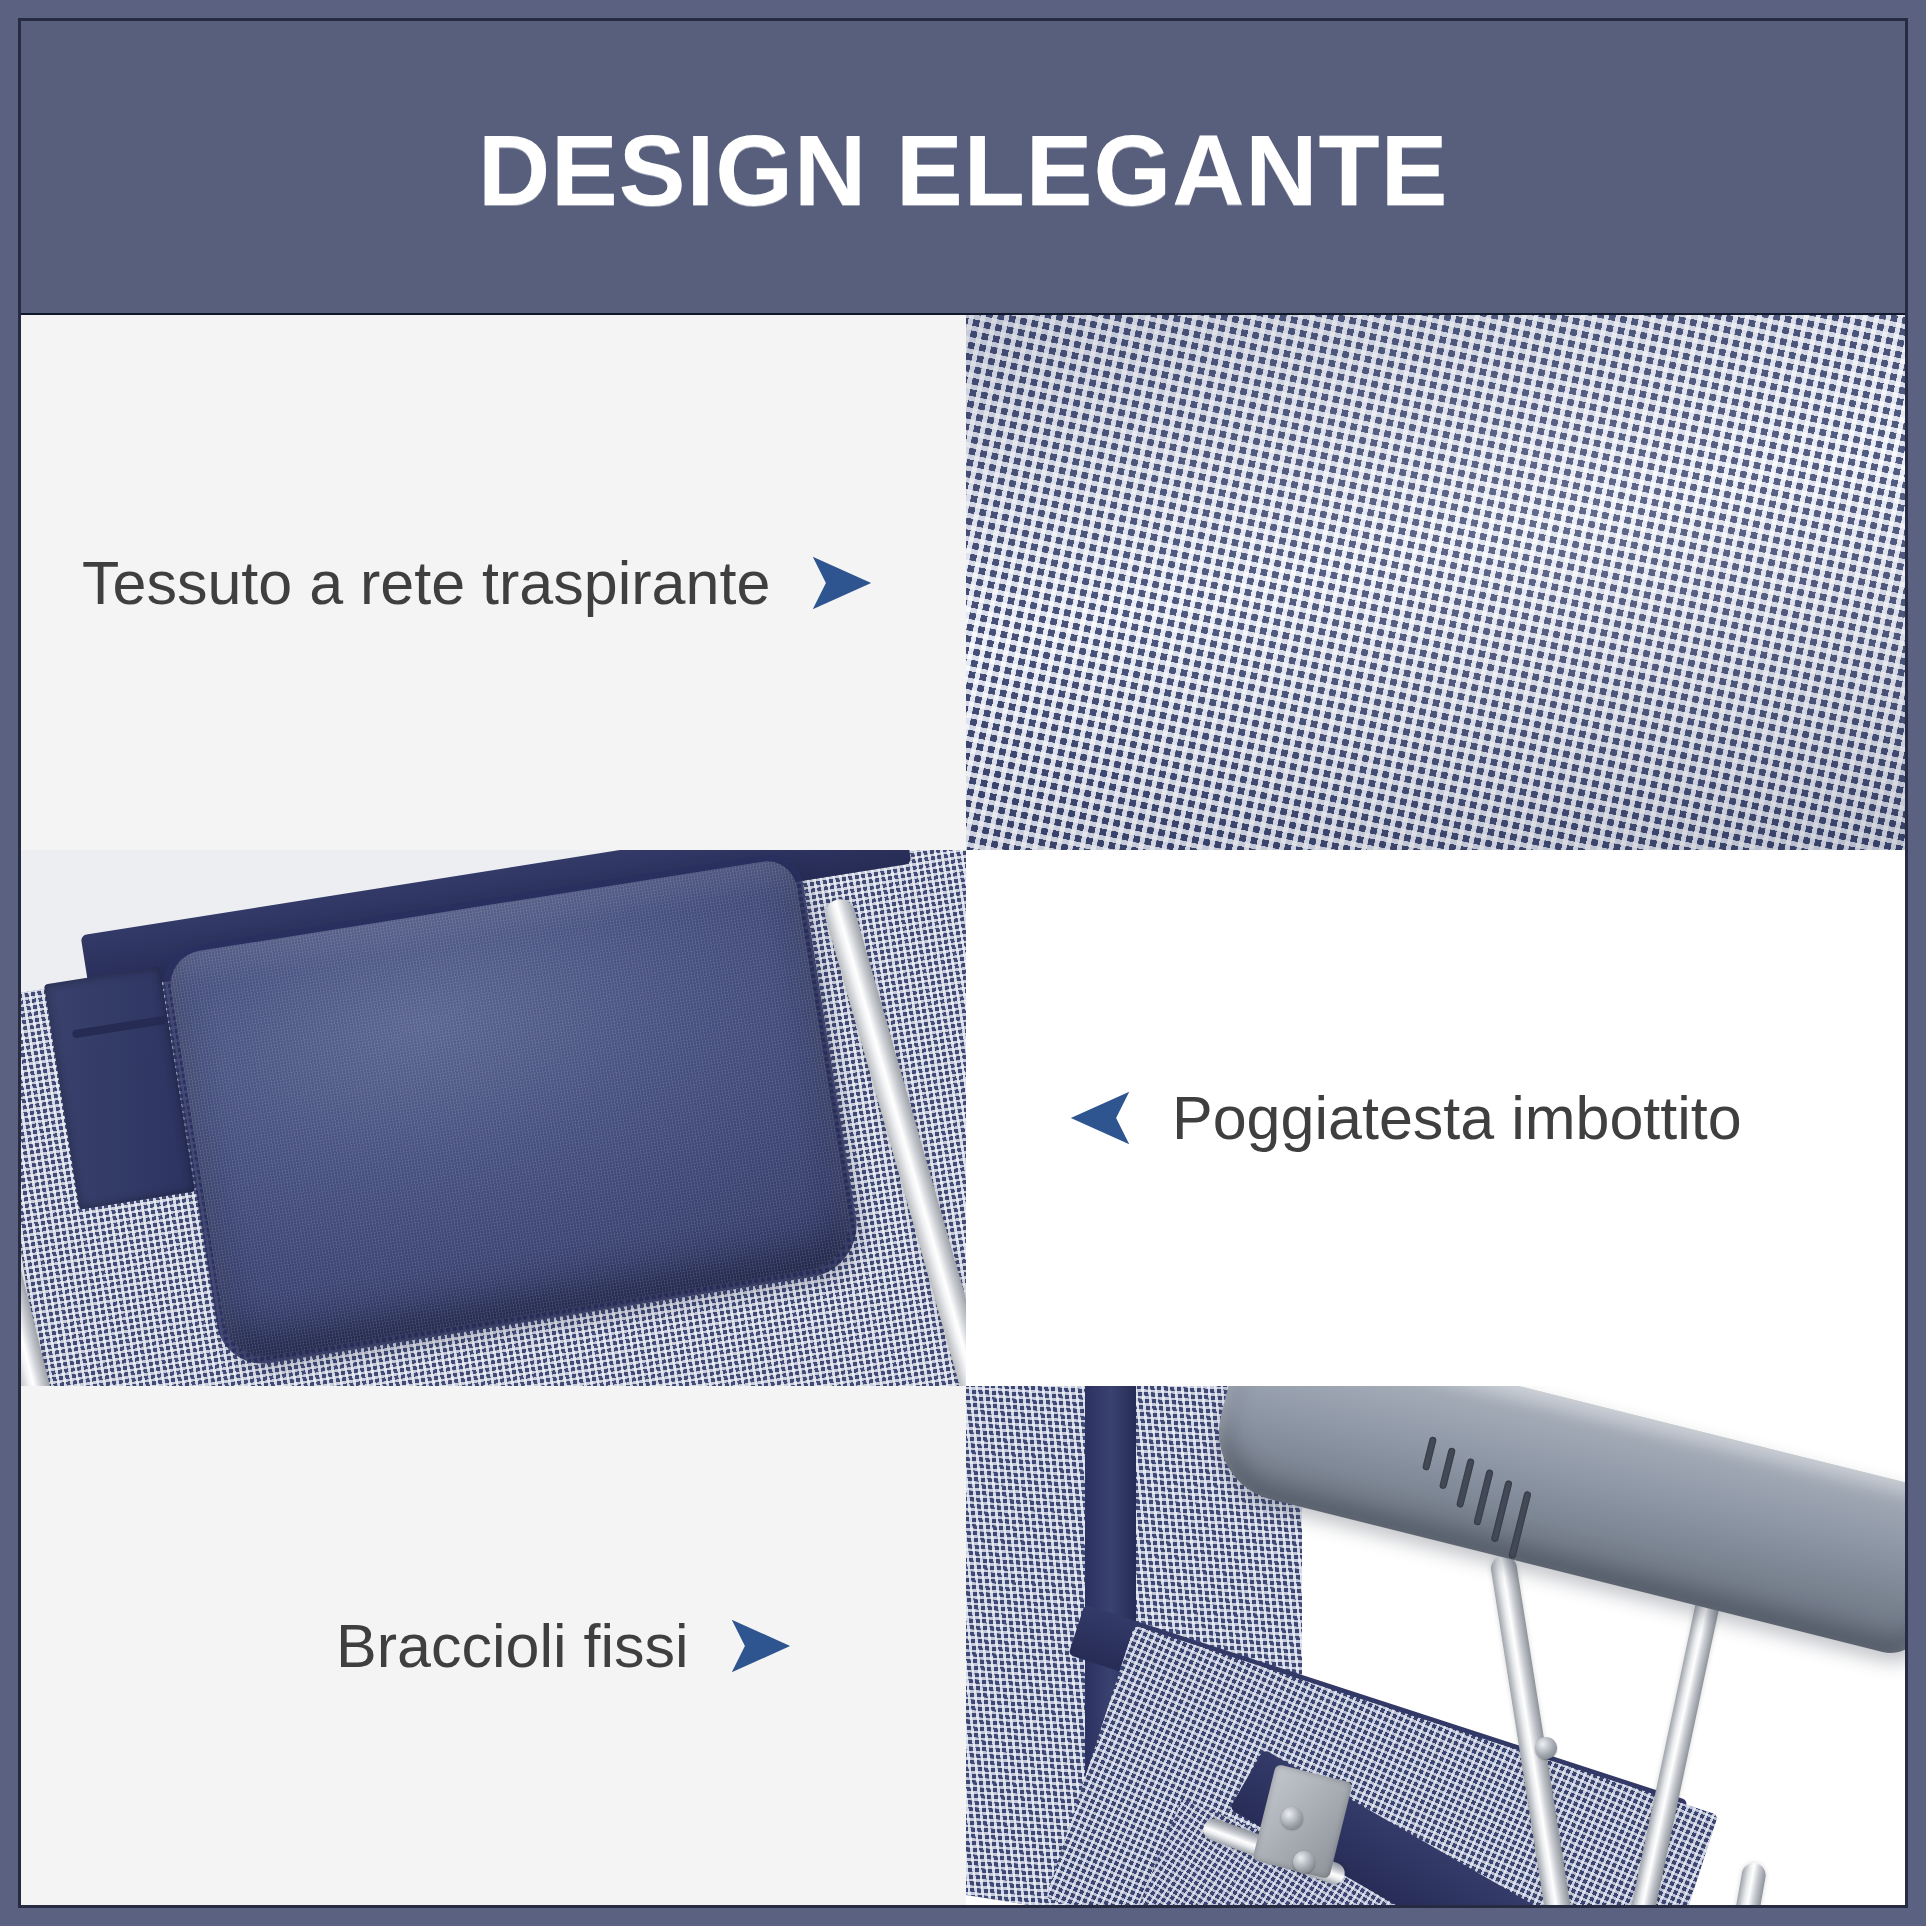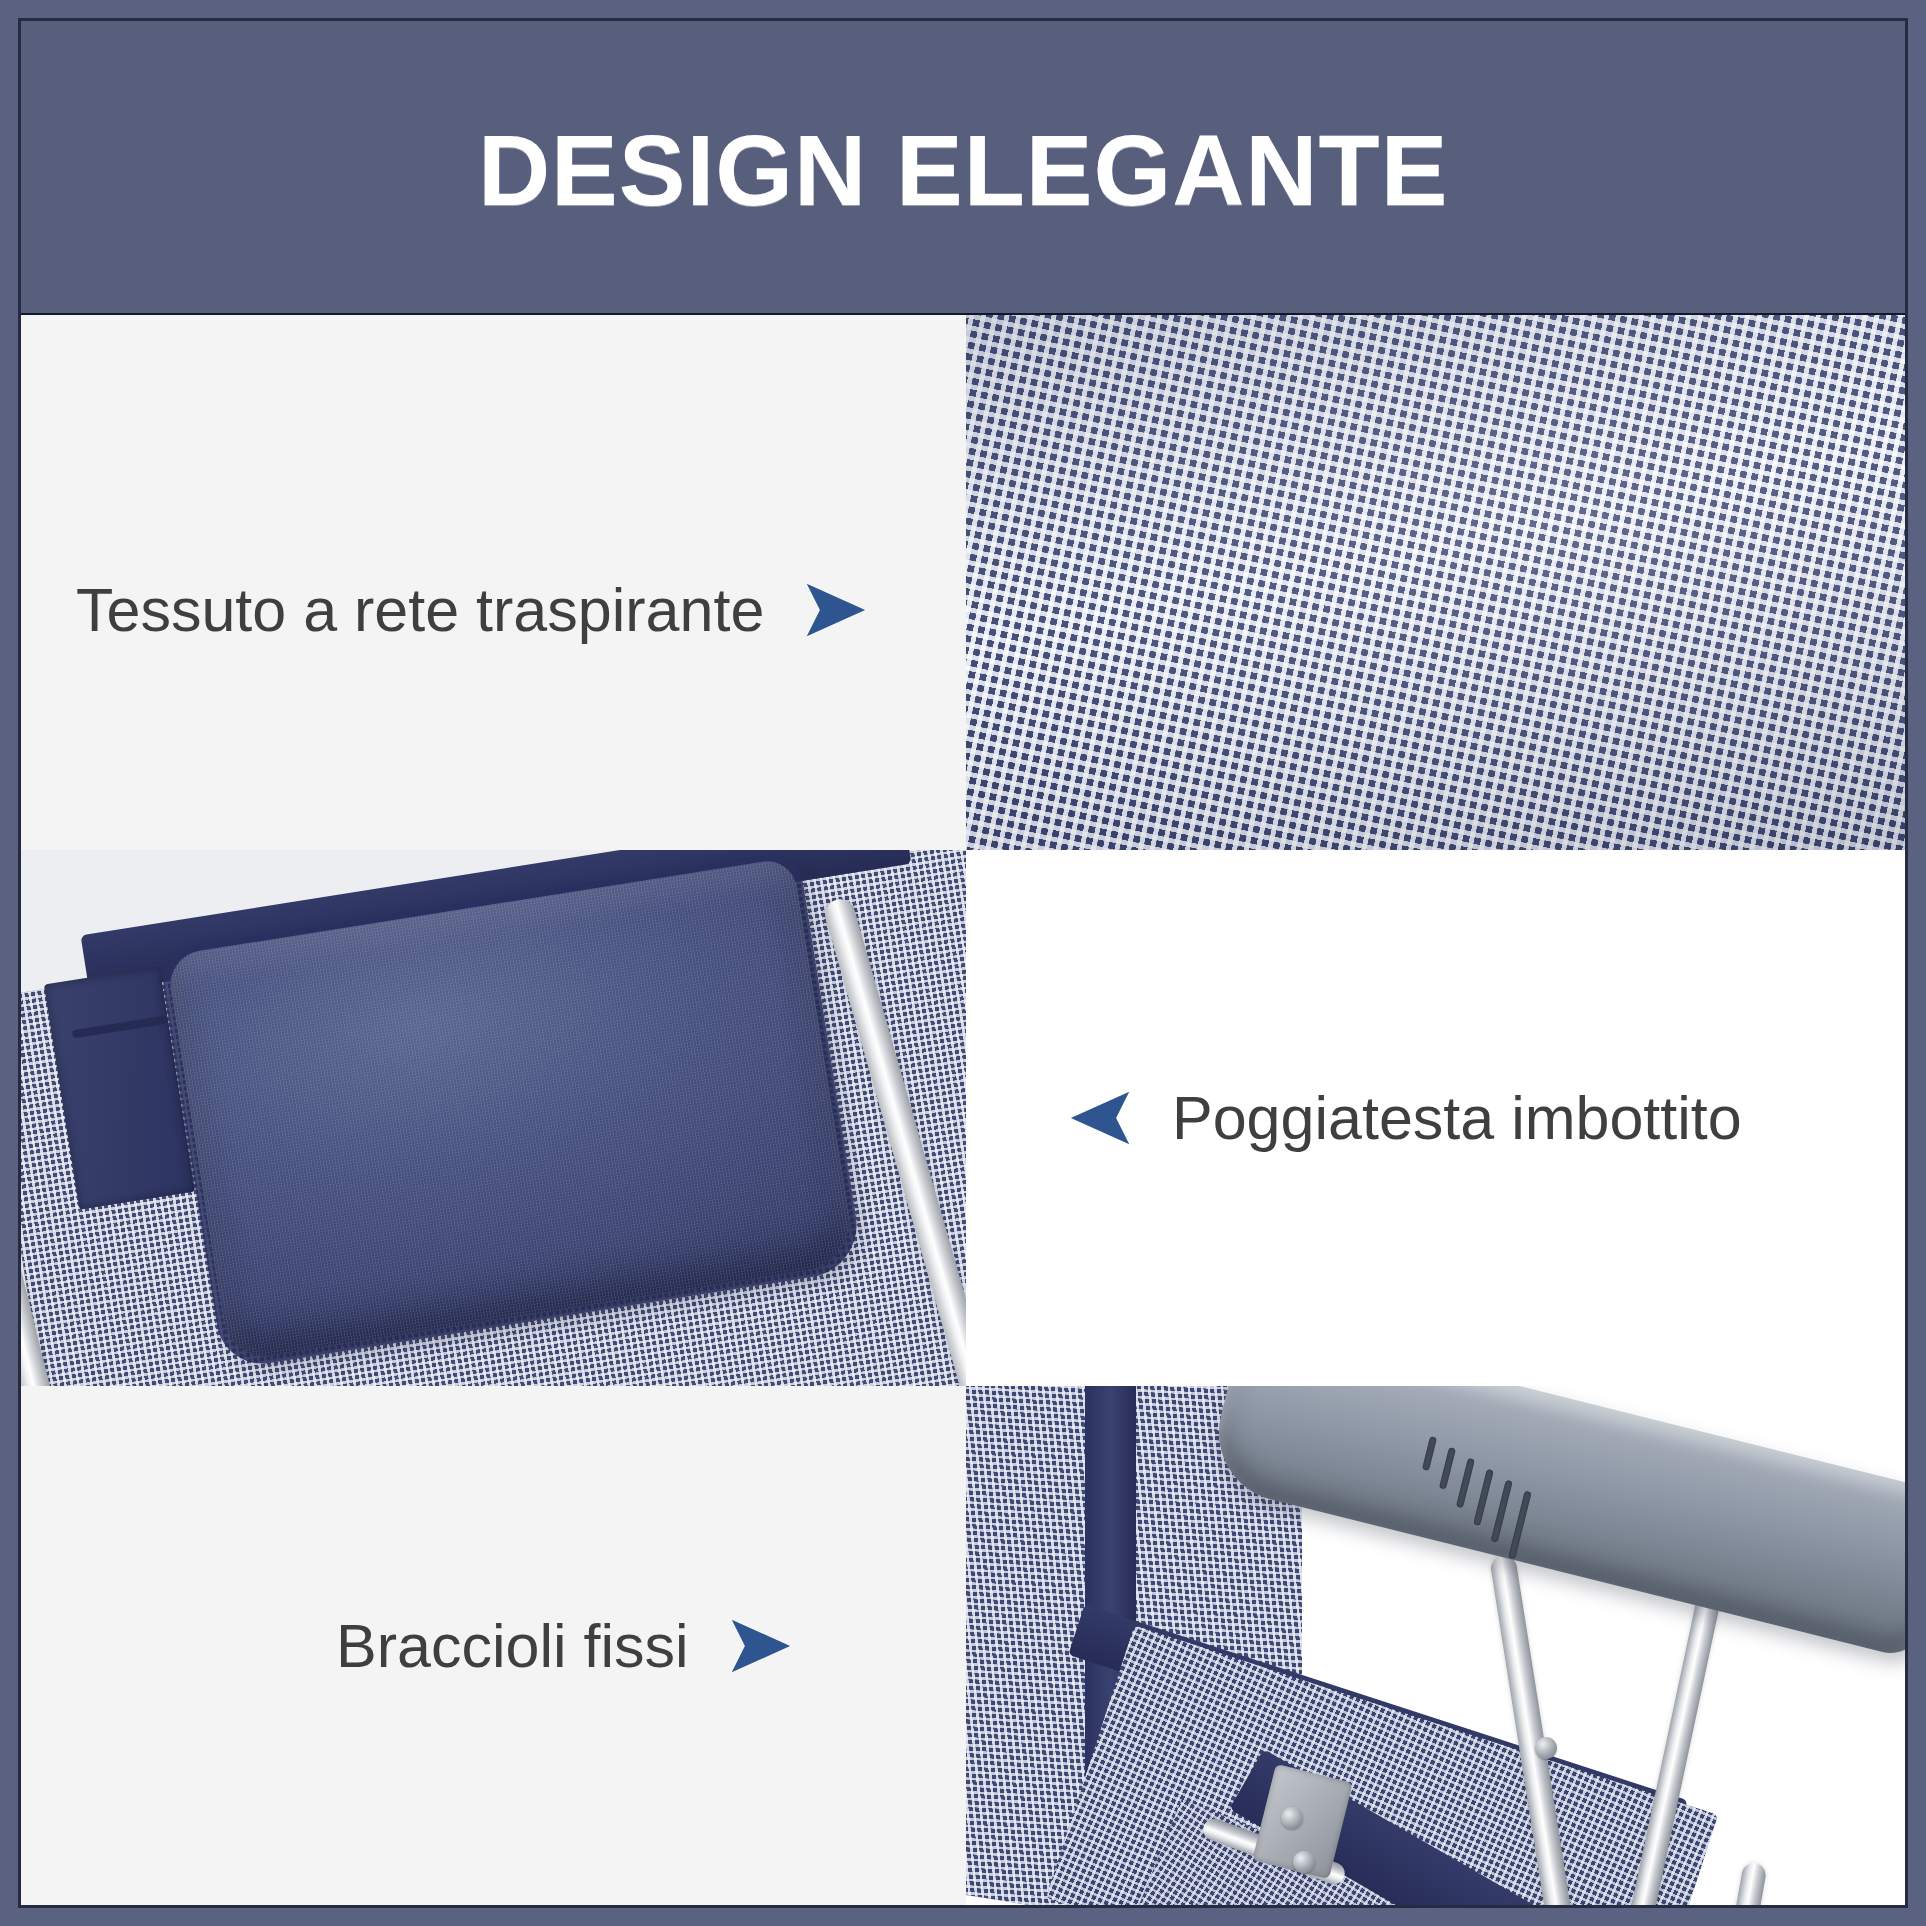--- a/index.html
+++ b/index.html
@@ -79,21 +79,21 @@
     gap:34px;
     white-space:nowrap;
   }
   .caption-text{
     color:#3f3f3f;
     font-size:61px;
     font-weight:normal;
     line-height:1;
     font-family:"Liberation Sans","DejaVu Sans",sans-serif;
   }
-  .cap-1{left:55px;top:50%;transform:translateY(-50%);margin-top:27px;}
+  .cap-1{left:61px;top:50%;transform:translateY(-50%);}
   .cap-2{left:99px;top:50%;transform:translateY(-50%);}
   .cap-3{left:315px;top:50%;transform:translateY(-50%);}
 
   
   .arrow{display:block;flex:0 0 auto;}
   .arrow svg{display:block;}
 
   
   
   

